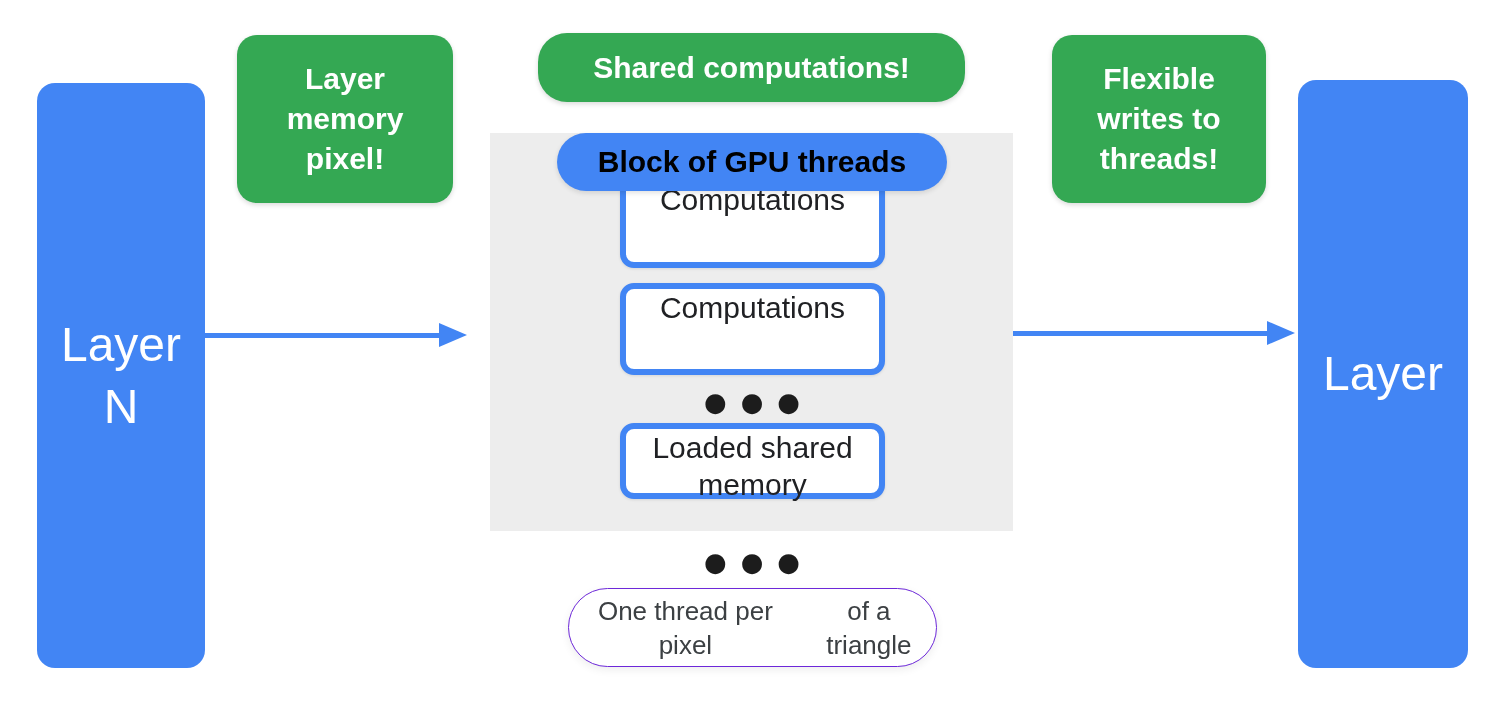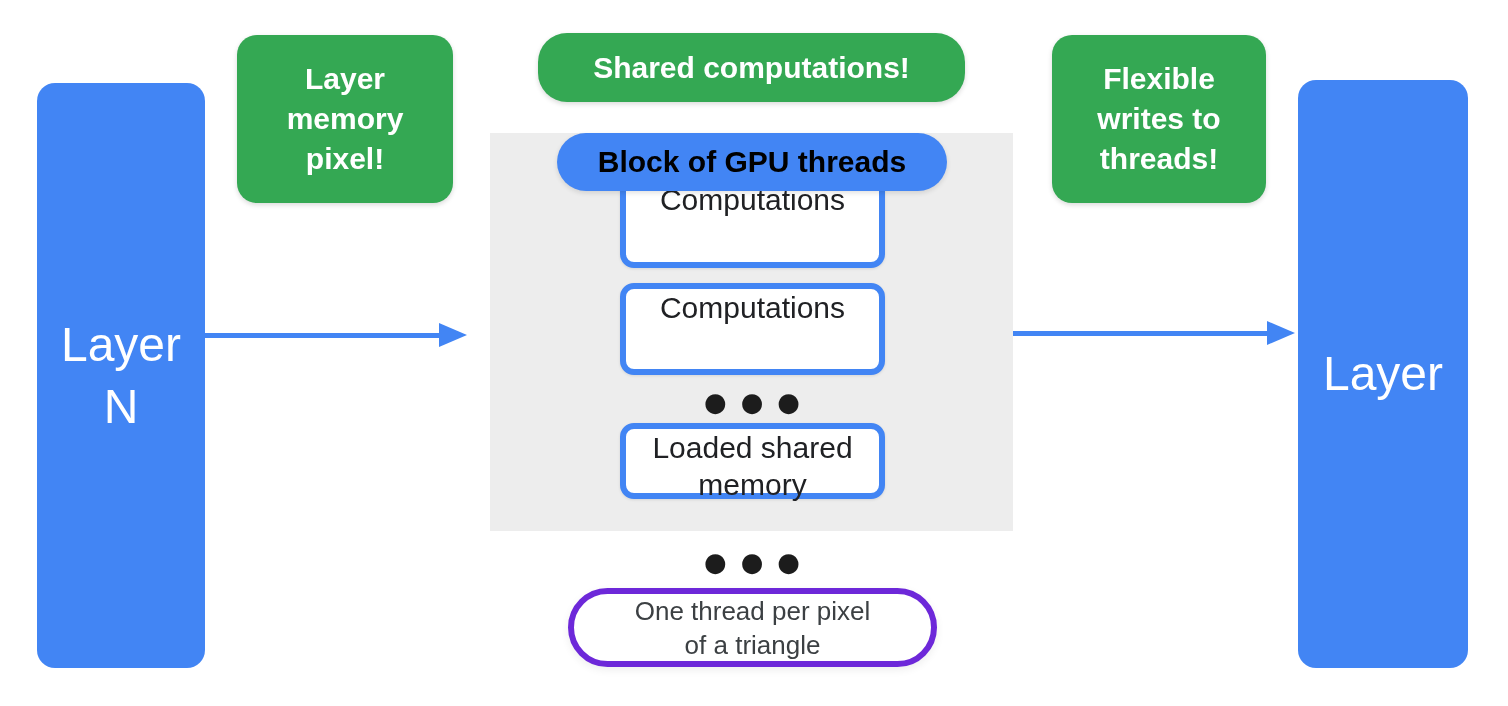--- a/index.html
+++ b/index.html
@@ -94,27 +94,27 @@
     z-index:2;
     font-family:"DejaVu Sans",sans-serif;
   }
   #dots-inside{top:389px;}
   #dots-below{top:549px;}
   
   .note-pill{
     position:absolute;
     left:568px;top:588px;width:369px;height:79px;
     background:#fff;
-    border:6px solid #6d28d9;
+    border:1px solid #6d28d9;
     border-radius:40px;
     box-sizing:border-box;
     box-shadow:0 3px 8px rgba(0,0,0,0.07);
     color:var(--note-ink);
     font-size:26px;line-height:34px;
-    display:flex;flex-direction:column;
+    display:flex;flex-direction:row;
     align-items:center;justify-content:center;
     text-align:center;
   }
   .note-pill .line{display:block;}
   
   .arrow-shaft{
     position:absolute;height:5px;background:var(--blue);
   }
   .arrow-head{
     position:absolute;width:0;height:0;

